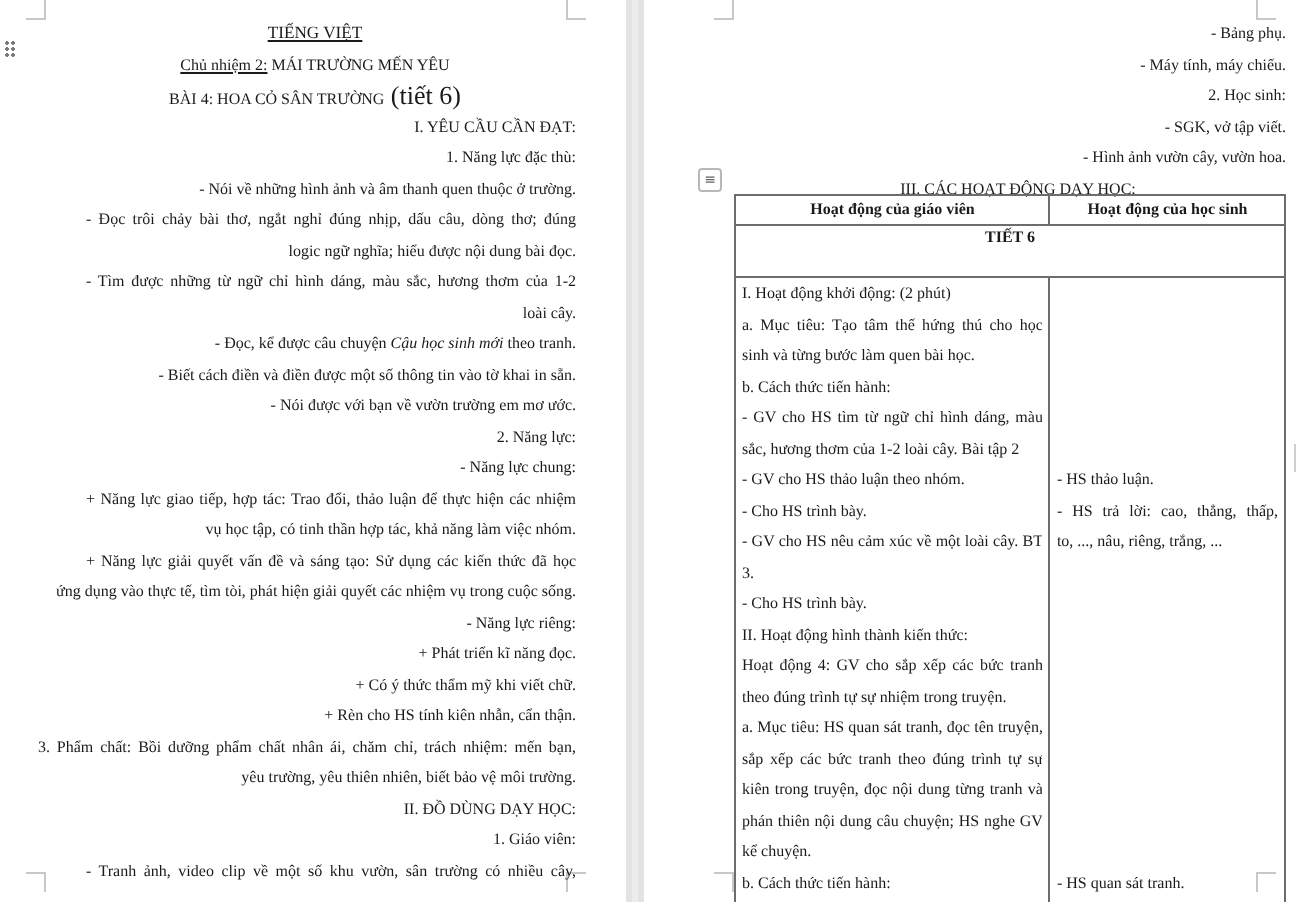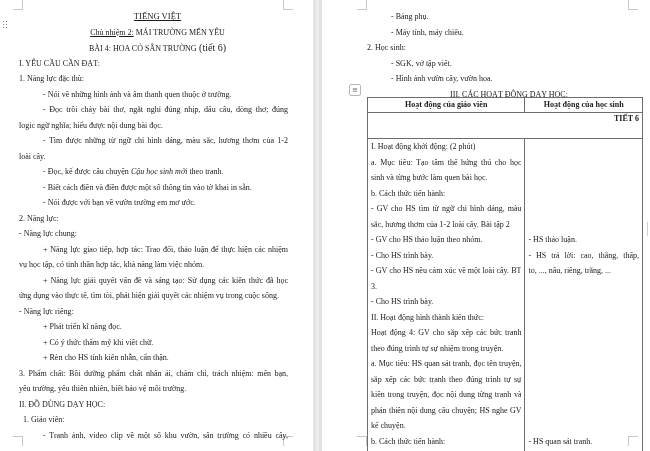--- a/index.html
+++ b/index.html
@@ -31,43 +31,43 @@
     .layout-btn {
       position: absolute; left: 27px; top: 84px; width: 12px; height: 12px;
       border: 1px solid #b8b8b8; border-radius: 2px; background: #fff;
       font-family: "DejaVu Sans", sans-serif; font-size: 7px; line-height: 10px; text-align: center; color: #666;
     }
 
     .content { position: absolute; }
     #page-left .content { left: 19px; top: 9px; width: 269px; }
     #page-right .content { left: 45px; top: 9px; width: 276px; }
 
-    .line { white-space: nowrap; height: 15.5px; }
+    .line { white-space: nowrap; height: 15.5px; text-align: right; }
     .center { text-align: center; }
     .b { font-weight: normal; }
     .i { font-style: italic; }
     .u { text-decoration: underline; }
     .ind1 { padding-left: 24px; }
     .ind-sm { padding-left: 4px; }
     .just { text-align: justify; text-align-last: justify; white-space: normal; }
-    .small { font-size: 10px; font-weight: normal; }
+    .small { font-size: 13px; font-weight: normal; }
     .title-lg { font-size: 8.6px; }
 
     
     .lesson-table {
       position: absolute; left: 45px; top: 97px; width: 276px;
       border-collapse: collapse; font-size: 8px; line-height: 15.5px;
     }
     .lesson-table td, .lesson-table th {
       border: 1px solid #6d6d6d; vertical-align: top; padding: 0 3px;
     }
     .lesson-table th { font-weight: bold; text-align: center; height: 15px; line-height: 14px; }
     .col-gv { width: 159px; }
     .col-hs { width: 117px; }
-    .tiet-row td { text-align: right; font-weight: bold; height: 26px; line-height: 12px; }
+    .tiet-row td { text-align: center; font-weight: bold; height: 26px; line-height: 12px; }
     .cell-line { height: 15.5px; white-space: nowrap; overflow: hidden; }
     .cell-just { text-align: justify; text-align-last: justify; }
     .blank { height: 15.5px; }
     .table-body { height: 326px; }
 
     .scroll-hint { position: absolute; right: 0; top: 222px; width: 3px; height: 14px; border-left: 1px solid #cfcfcf; }
   </style>
 </head>
 <body>
 

